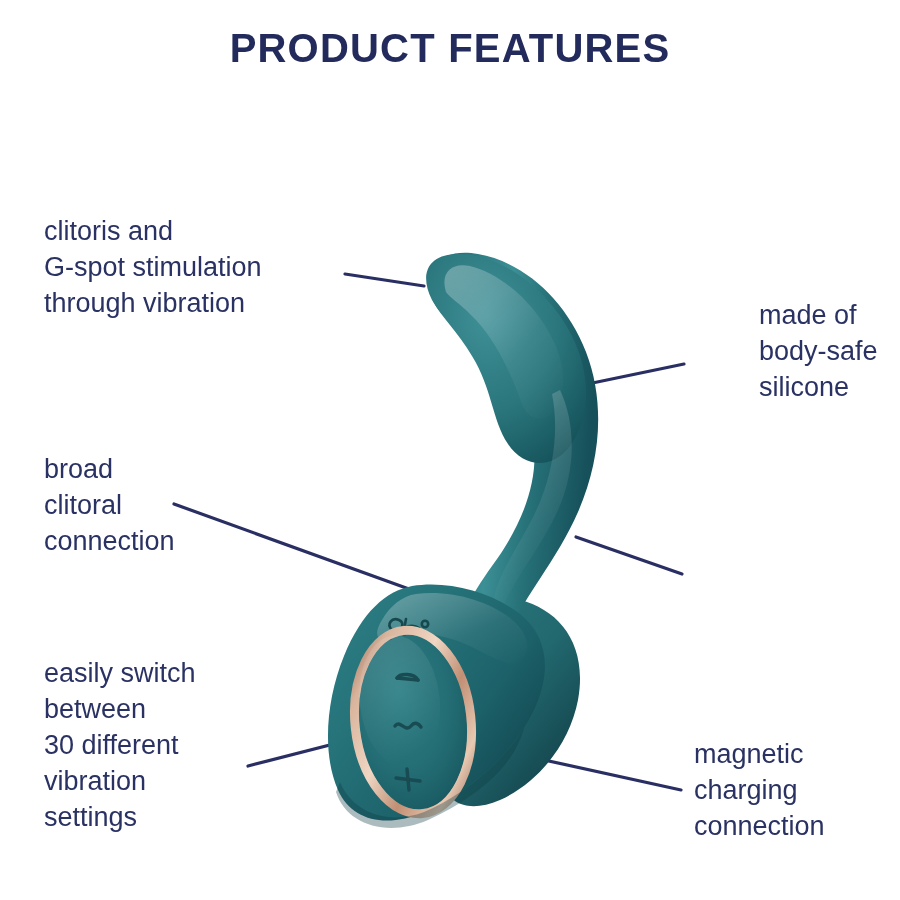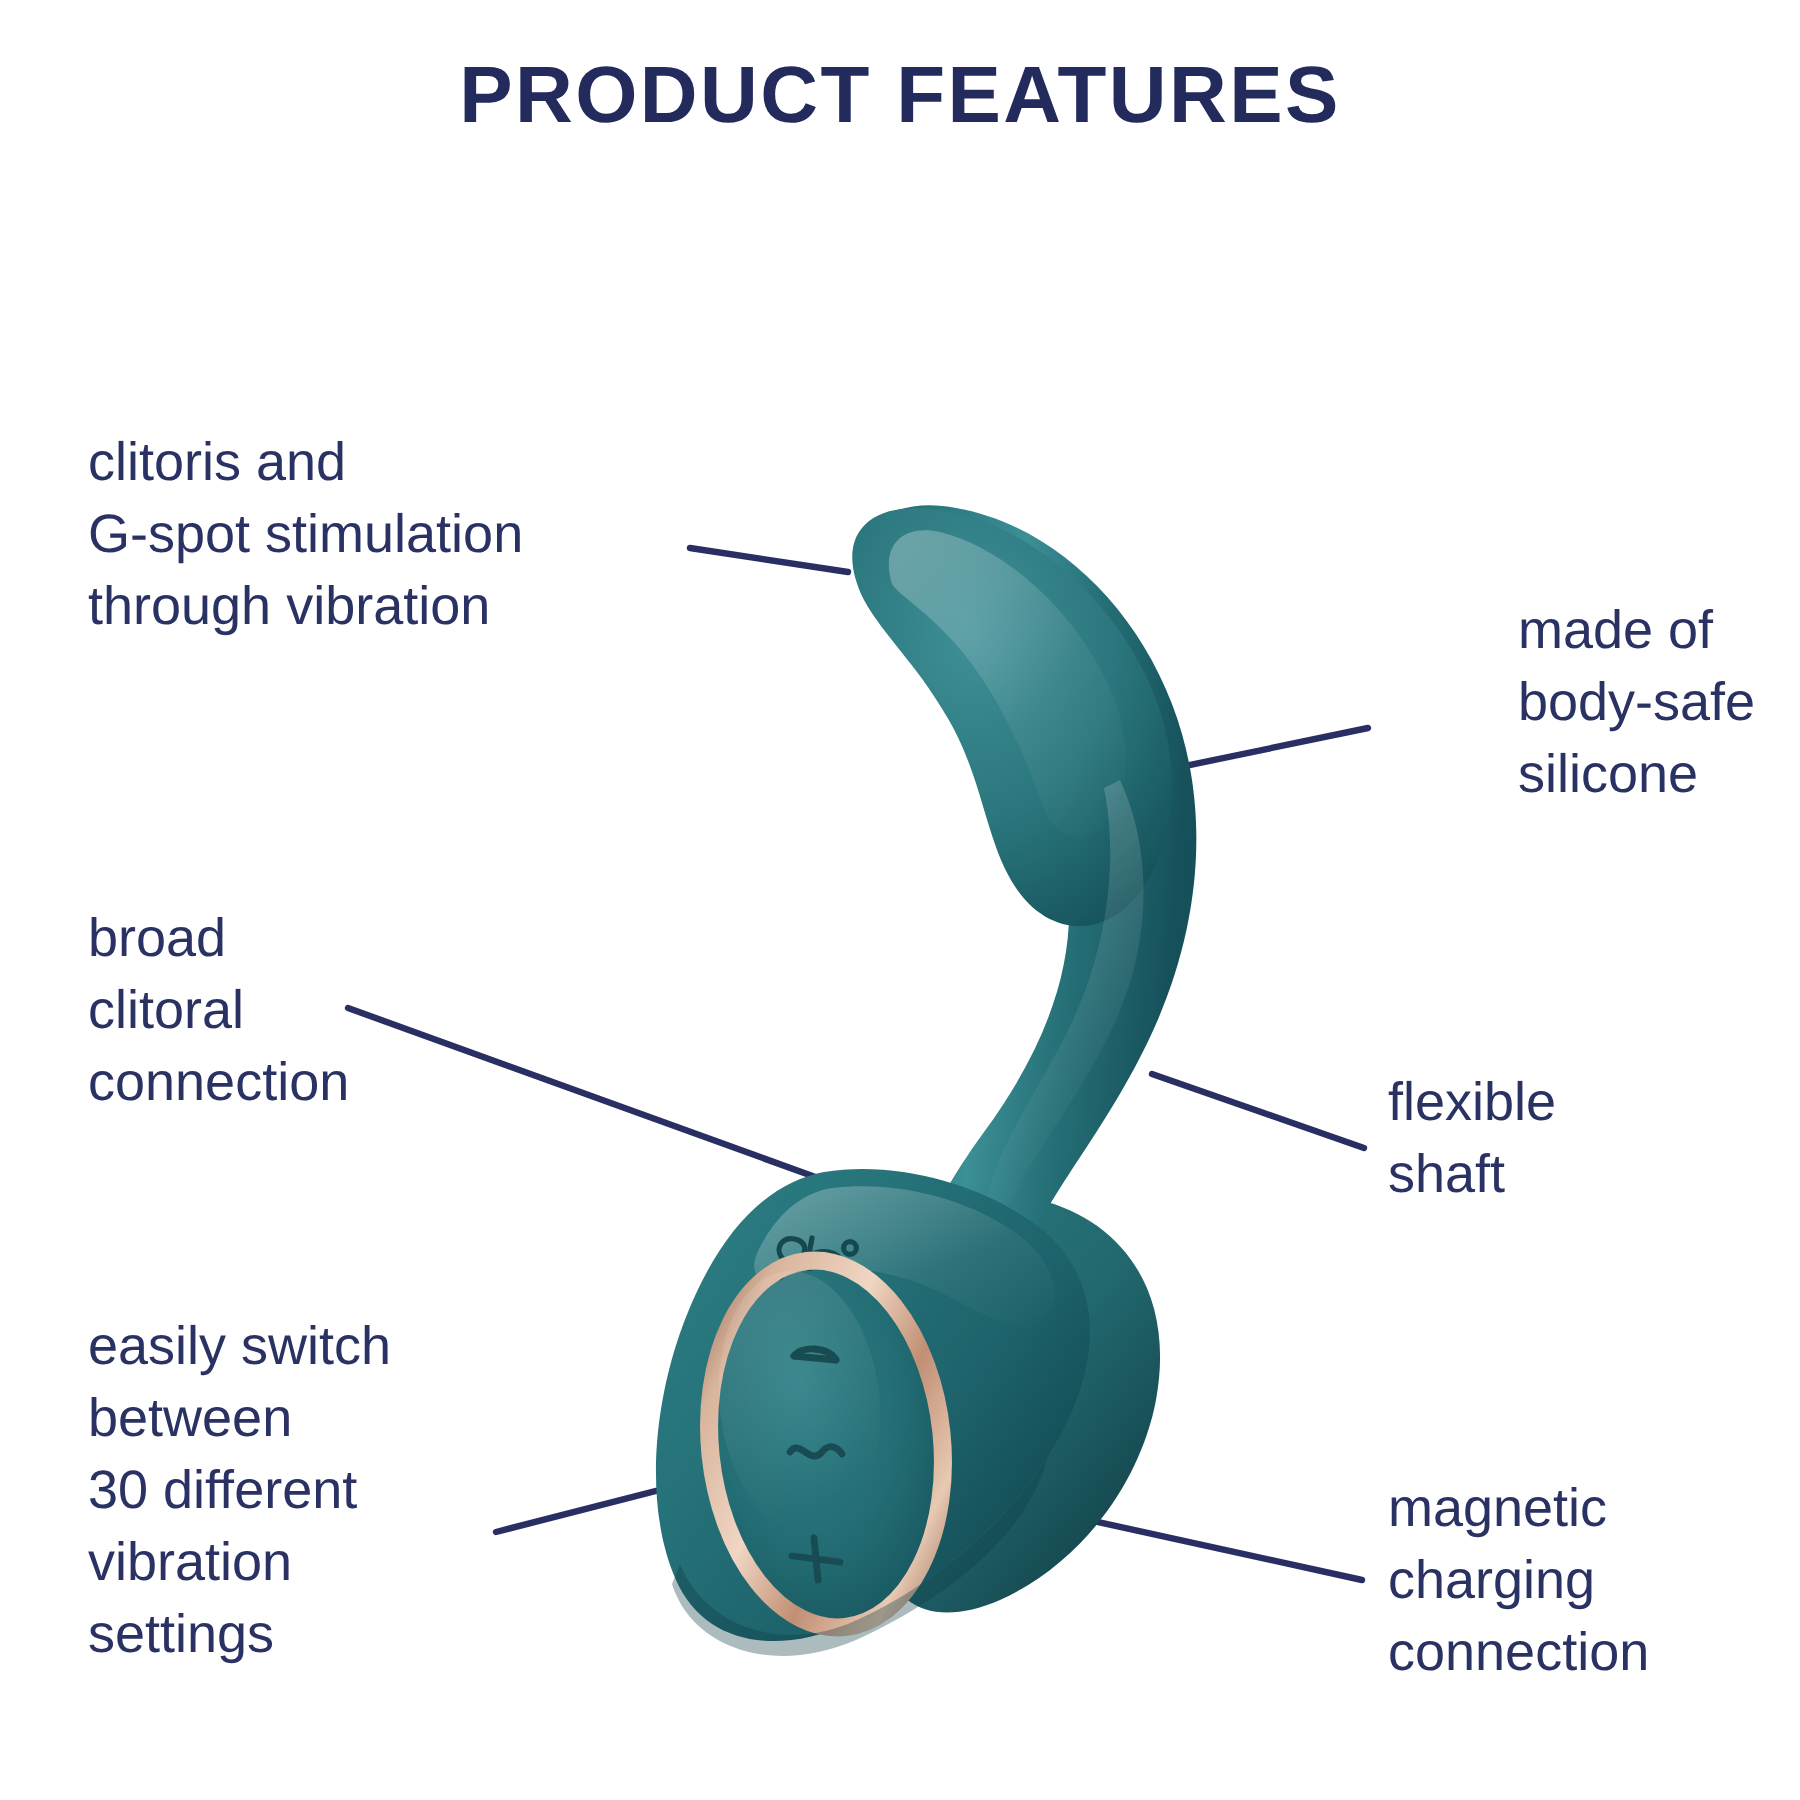--- a/index.html
+++ b/index.html
@@ -242,20 +242,18 @@
   <div class="feature-label left" id="label-vibration-settings">easily switch
 between
 30 different
 vibration
 settings</div>
 
   <div class="feature-label right" id="label-body-safe-silicone">made of
 body-safe
 silicone</div>
 
-  <div class="feature-label right" id="label-flexible-shaft">flexible
-shaft</div>
 
   <div class="feature-label right" id="label-magnetic-charging">magnetic
 charging
 connection</div>
 
 </div>
 
 </body></html>

